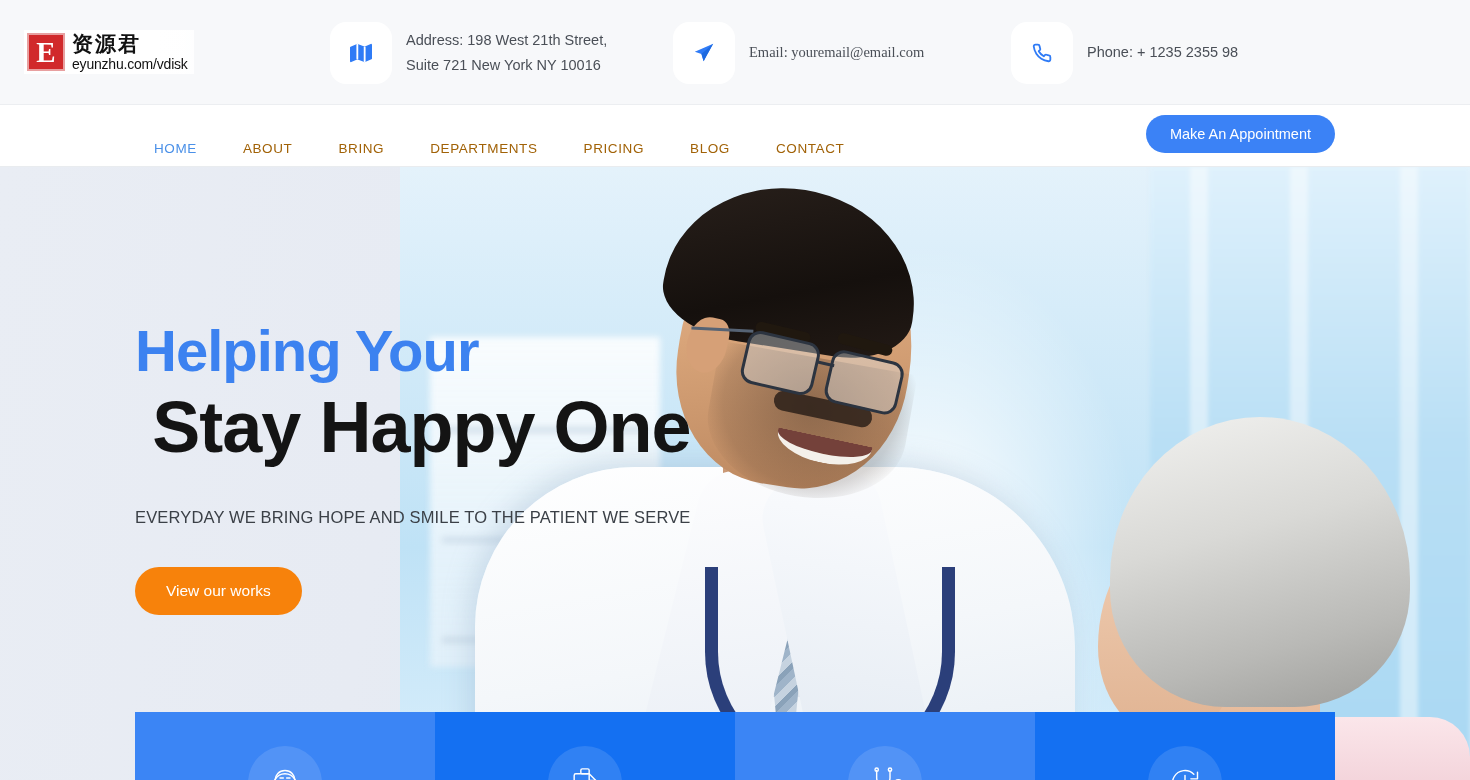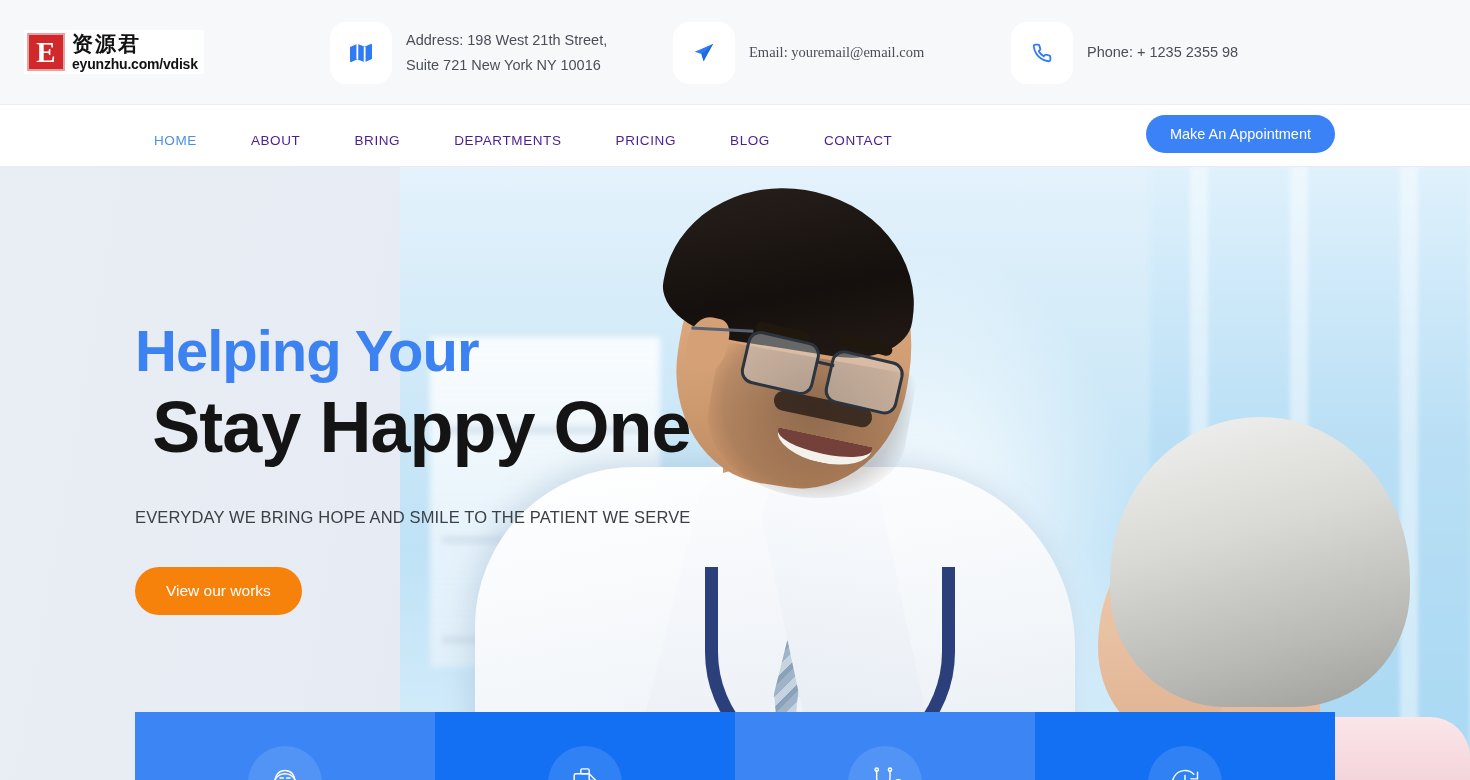--- a/index.html
+++ b/index.html
@@ -35,21 +35,21 @@
   .wm-box {
     width: 38px; height: 38px; background: #d1292b;
     border: 2px solid #e8a0a0;
     display: flex; align-items: center; justify-content: center;
     color: #fff; font-family: "Liberation Serif", serif;
     font-size: 29px; font-weight: bold; line-height: 1;
   }
   .wm-text { display: flex; flex-direction: column; line-height: 1.0; }
   .wm-cn { font-size: 21px; font-weight: bold; color: #111; letter-spacing: 2px;
            font-family: "DejaVu Sans", sans-serif; }
-  .wm-url { font-size: 14px; font-weight: bold; color: #111; letter-spacing: -0.2px; margin-top: 2px; }
+  .wm-url { font-size: 14px; font-weight: normal; color: #111; letter-spacing: -0.2px; margin-top: 2px; }
 
   .contact-row {
     position: absolute; left: 330px; top: 0; height: 105px;
     display: flex; align-items: center; gap: 8px;
   }
   .contact-item { display: flex; align-items: center; }
   .contact-item.addr { width: 335px; }
   .contact-item.mail { width: 330px; font-family: Liberation Serif, serif; }
   .contact-item.phone { width: 300px; }
   .ci-icon {
@@ -61,25 +61,25 @@
   .ci-icon svg { display: block; }
   .ci-text { margin-left: 14px; font-size: 14.5px; color: #4a4f57; line-height: 1.72; }
   .ci-text .l2 { display: block; }
 
   
   .navbar {
     position: absolute; left: 0; top: 105px; width: 1470px; height: 62px;
     background: #ffffff; border-bottom: 1px solid #e9ecef;
   }
   .nav-links {
-    position: absolute; left: 135px; top: 4px; height: 62px;
-    display: flex; align-items: center; gap: 16px;
+    position: absolute; left: 135px; top: 12px; height: 62px;
+    display: flex; align-items: center; gap: 8px;
   }
   .nav-link {
-    font-size: 13.5px; letter-spacing: 0.6px; color: #4c1d95;
+    font-size: 13.5px; letter-spacing: 0.6px; color: #a16207;
     text-decoration: none; padding: 0 19px; cursor: pointer; white-space: nowrap;
   }
   .nav-link.active { color: #4a90e8; }
   .appt-btn {
     position: absolute; right: 135px; top: 115px;
     background: #3b82f6; color: #ffffff;
     font-size: 14.5px; border: none; border-radius: 22px;
     padding: 11px 24px; cursor: pointer; white-space: nowrap;
   }
 

